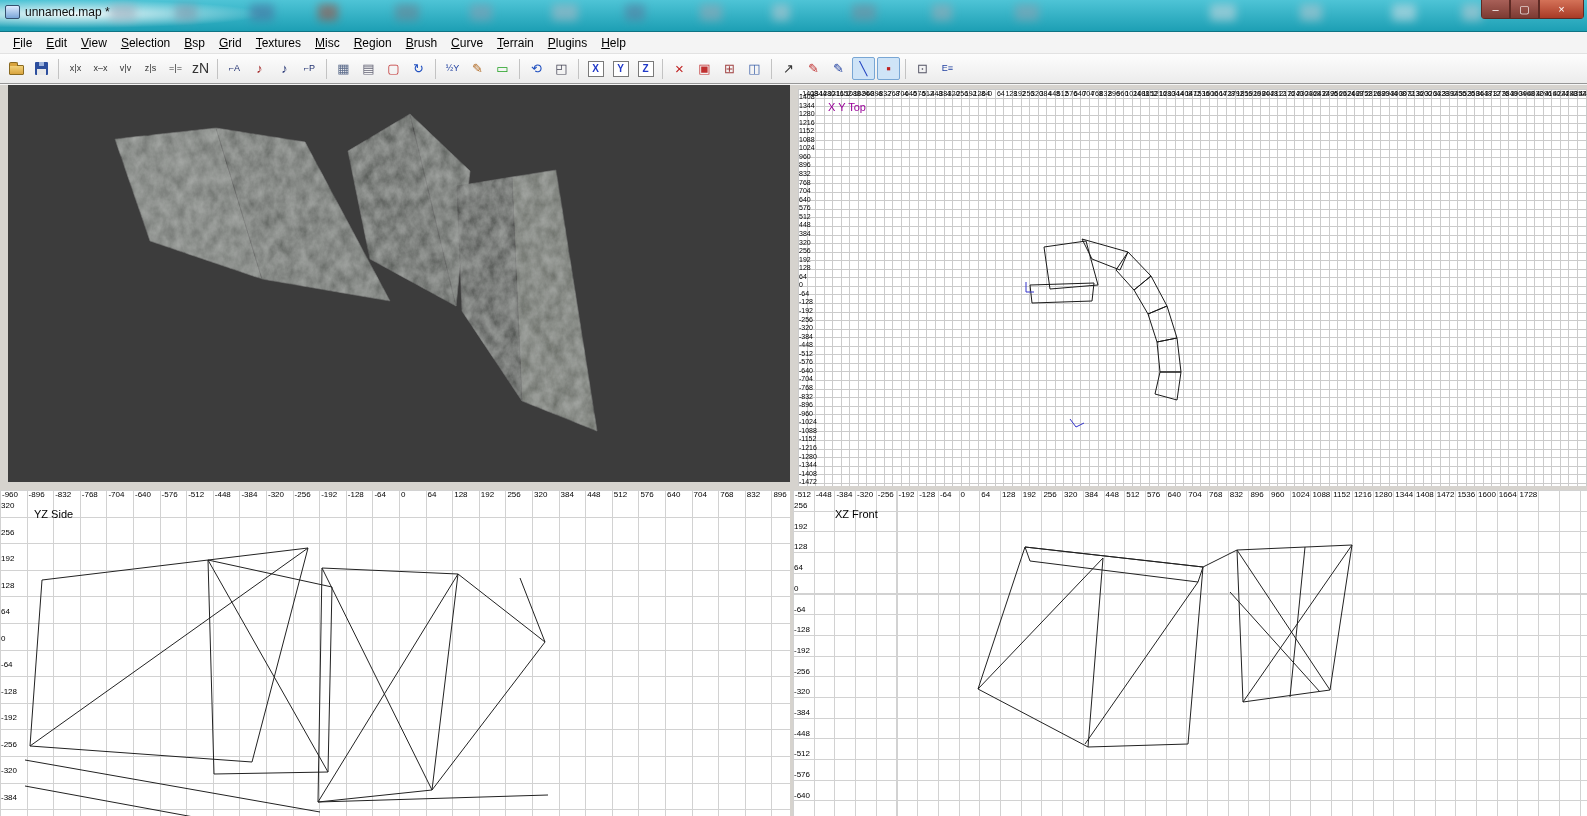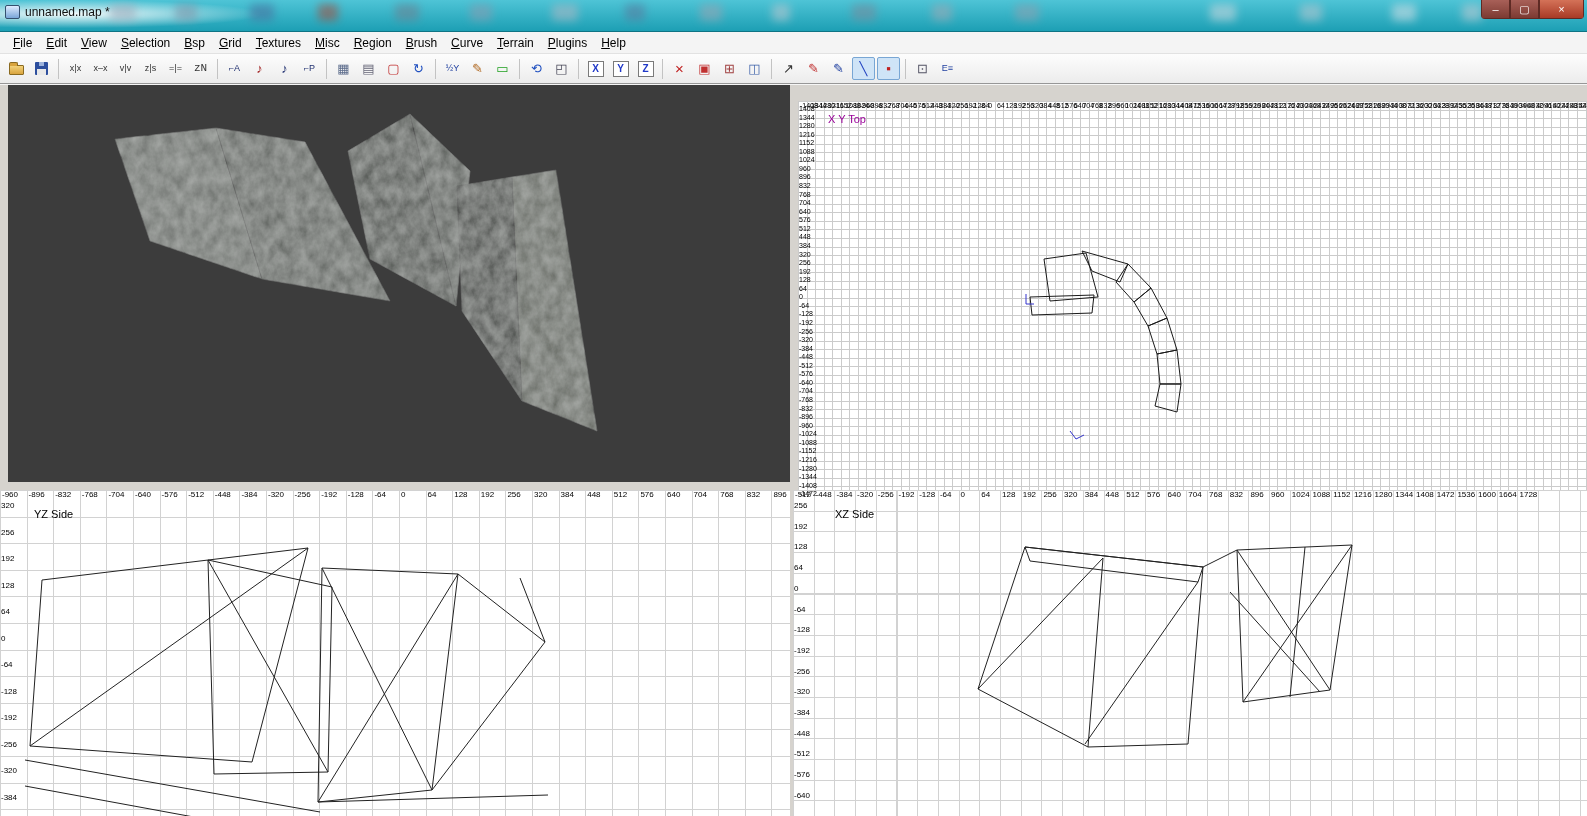--- a/index.html
+++ b/index.html
@@ -33,21 +33,21 @@
 .ic-folder{position:relative;width:15px;height:10px;background:linear-gradient(#f3d27a,#d9a43e);border:1px solid #8a6a20;border-radius:1px;margin-top:3px}
 .ic-folder::before{content:"";position:absolute;left:-1px;top:-4px;width:7px;height:3px;background:#d9a43e;border:1px solid #8a6a20;border-bottom:none;border-radius:2px 2px 0 0}
 .ic-floppy{position:relative;width:13px;height:13px;background:#2d4f9e;border-radius:1px}
 .ic-floppy::before{content:"";position:absolute;left:2px;bottom:0;width:9px;height:6px;background:#e9e9e9}
 .ic-floppy::after{content:"";position:absolute;left:4px;top:0;width:5px;height:4px;background:#9db3dd}
 
 
 .workspace{position:relative;width:1587px;height:736px;background:#d6d3ce;border-top:1px solid #f6f6f6}
 .view{position:absolute;overflow:hidden;background:#fff}
 #view-3d{left:8px;top:0;width:782px;height:397px;background:#3c3c3c}
-#view-xy{left:798px;top:16px;width:789px;height:397px}
+#view-xy{left:798px;top:4px;width:789px;height:397px}
 #view-yz{left:0;top:405px;width:790px;height:331px}
 #view-xz{left:793px;top:405px;width:794px;height:331px}
 .tick{position:absolute;color:#000;white-space:nowrap;z-index:2}
 .vlabel{position:absolute;font-size:11px;z-index:3}
 svg.wire{position:absolute;left:0;top:0;z-index:1}
 </style>
 </head>
 <body>
 
 <div class="titlebar">
@@ -116,21 +116,21 @@
     <div class="tbtn">
       <span style="color: rgb(51, 51, 51); font-size: 9px;">v|v</span>
     </div>
     <div class="tbtn">
       <span style="color: rgb(51, 51, 51); font-size: 9px;">z|s</span>
     </div>
     <div class="tbtn">
       <span style="color: rgb(51, 51, 51); font-size: 9px;">=|=</span>
     </div>
     <div class="tbtn">
-      <span style="color: rgb(51, 51, 51); font-size: 11px; font-family: Liberation Mono, monospace;">zN</span>
+      <span style="color: rgb(51, 51, 51); font-size: 14px;">zN</span>
     </div>
     <div class="tsep"></div>
     <div class="tbtn">
       <span style="color: rgb(32, 48, 112); font-size: 9px;">⌐A</span>
     </div>
     <div class="tbtn">
       <span style="color: rgb(160, 32, 32);">♪</span>
     </div>
     <div class="tbtn">
       <span style="color: rgb(32, 48, 112);">♪</span>
@@ -506,15 +506,15 @@
       <span class="tick" style="left: 1px; top: 115.5px; font-size: 8px; line-height: 8px;">-64</span>
       <span class="tick" style="left: 1px; top: 136.2px; font-size: 8px; line-height: 8px;">-128</span>
       <span class="tick" style="left: 1px; top: 156.9px; font-size: 8px; line-height: 8px;">-192</span>
       <span class="tick" style="left: 1px; top: 177.6px; font-size: 8px; line-height: 8px;">-256</span>
       <span class="tick" style="left: 1px; top: 198.3px; font-size: 8px; line-height: 8px;">-320</span>
       <span class="tick" style="left: 1px; top: 219px; font-size: 8px; line-height: 8px;">-384</span>
       <span class="tick" style="left: 1px; top: 239.7px; font-size: 8px; line-height: 8px;">-448</span>
       <span class="tick" style="left: 1px; top: 260.4px; font-size: 8px; line-height: 8px;">-512</span>
       <span class="tick" style="left: 1px; top: 281.1px; font-size: 8px; line-height: 8px;">-576</span>
       <span class="tick" style="left: 1px; top: 301.8px; font-size: 8px; line-height: 8px;">-640</span>
-      <div class="vlabel" style="left: 42px; top: 18px; color: rgb(0, 0, 0);">XZ Side</div>
+      <div class="vlabel" style="left: 42px; top: 18px; color: rgb(0, 0, 0);">XZ Front</div>
     </div>
 </div>
 
 </body></html>

